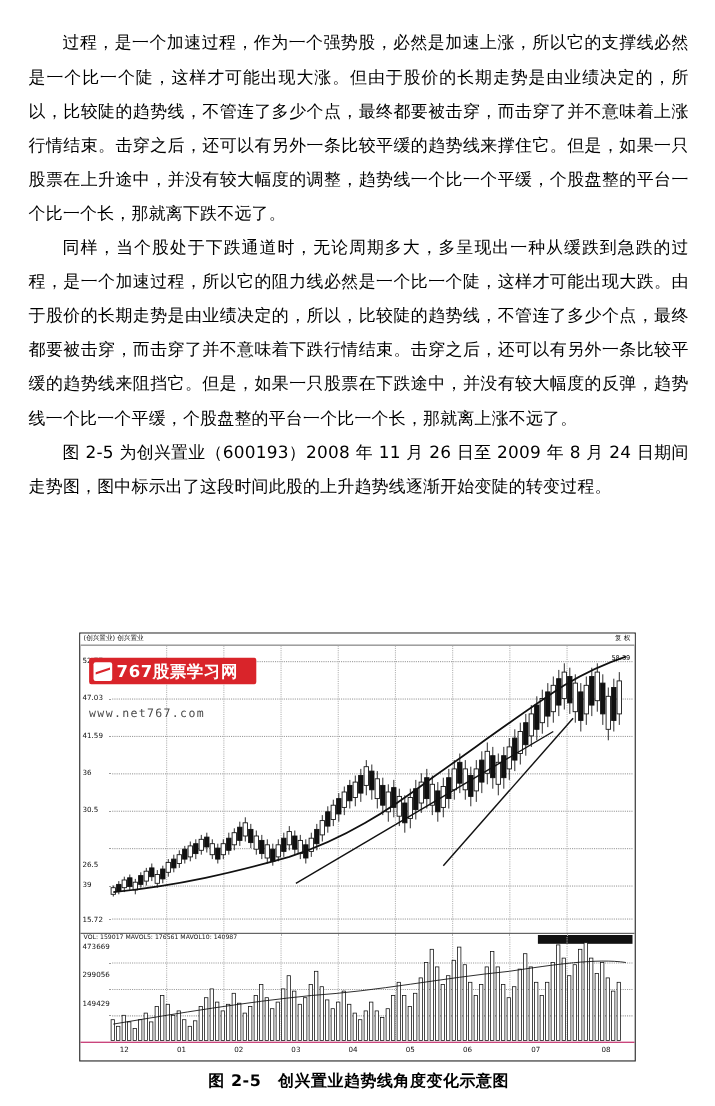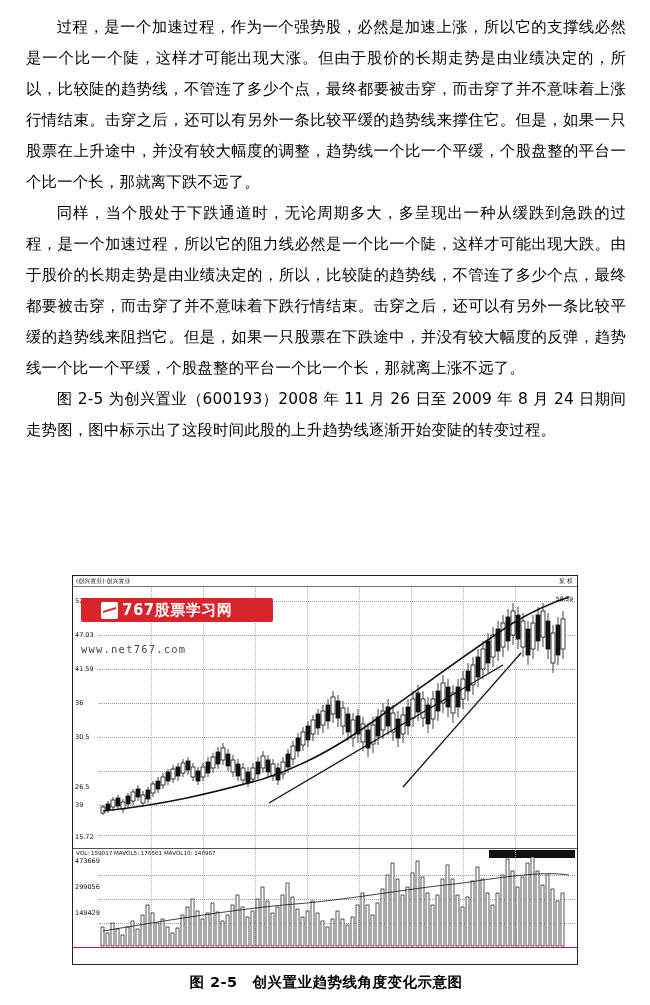--- a/index.html
+++ b/index.html
@@ -17,21 +17,21 @@
   }
   .page {
     position: absolute;
     left: 0; top: 0;
     width: 650px;
     height: 1005px;
   }
   .body-text {
     position: absolute;
     left: 26px;
-    top: 12px;
+    top: 24px;
     width: 600px;
   }
   .para {
     font-size: 15.4px;
     line-height: 31px;
     text-align: justify;
     text-justify: inter-ideograph;
     letter-spacing: 0.2px;
     margin: 0 0 0 0;
     text-indent: 2em;
@@ -147,24 +147,24 @@
     position: absolute;
     left: 8px;
     top: 22px;
     width: 182px;
   }
   .wm-top {
     display: flex;
     align-items: center;
     background: #d9242a;
     height: 24px;
-    padding: 0 6px 0 20px;
+    padding: 0 6px 0 4px;
     border-radius: 2px;
     box-sizing: border-box;
-    width: 192px;
+    width: 152px;
   }
   .wm-logo {
     width: 17px; height: 17px;
     background: #ffffff;
     border-radius: 2px;
     margin-right: 4px;
     position: relative;
     flex: 0 0 auto;
   }
   .wm-logo:after {
@@ -567,20 +567,31 @@
             <rect x="468" y="36" width="3" height="61"></rect>
               <rect x="473" y="26" width="3" height="71"></rect>
             <rect x="478" y="40" width="3" height="57"></rect>
               <rect x="483" y="52" width="3" height="45"></rect>
             <rect x="488" y="44" width="3" height="53"></rect>
           </g>
           <path d="M30,82 C90,72 150,62 210,56 C270,52 330,40 390,34 C430,28 470,22 496,26" fill="none" stroke="#111" stroke-width="0.8"></path>
         </svg>
       </div>
 
+      <div class="axis-pane">
+        <span class="xtick" style="left:40px">12</span>
+        <span class="xtick" style="left:92px">01</span>
+        <span class="xtick" style="left:144px">02</span>
+        <span class="xtick" style="left:196px">03</span>
+        <span class="xtick" style="left:248px">04</span>
+        <span class="xtick" style="left:300px">05</span>
+        <span class="xtick" style="left:352px">06</span>
+        <span class="xtick" style="left:414px">07</span>
+        <span class="xtick" style="left:478px">08</span>
+      </div>
 
       <div class="watermark">
         <div class="wm-top">
           <span class="wm-logo"></span>
           <span class="wm-text">767股票学习网</span>
         </div>
         <div class="wm-url">www.net767.com</div>
       </div>
 
     </div>

